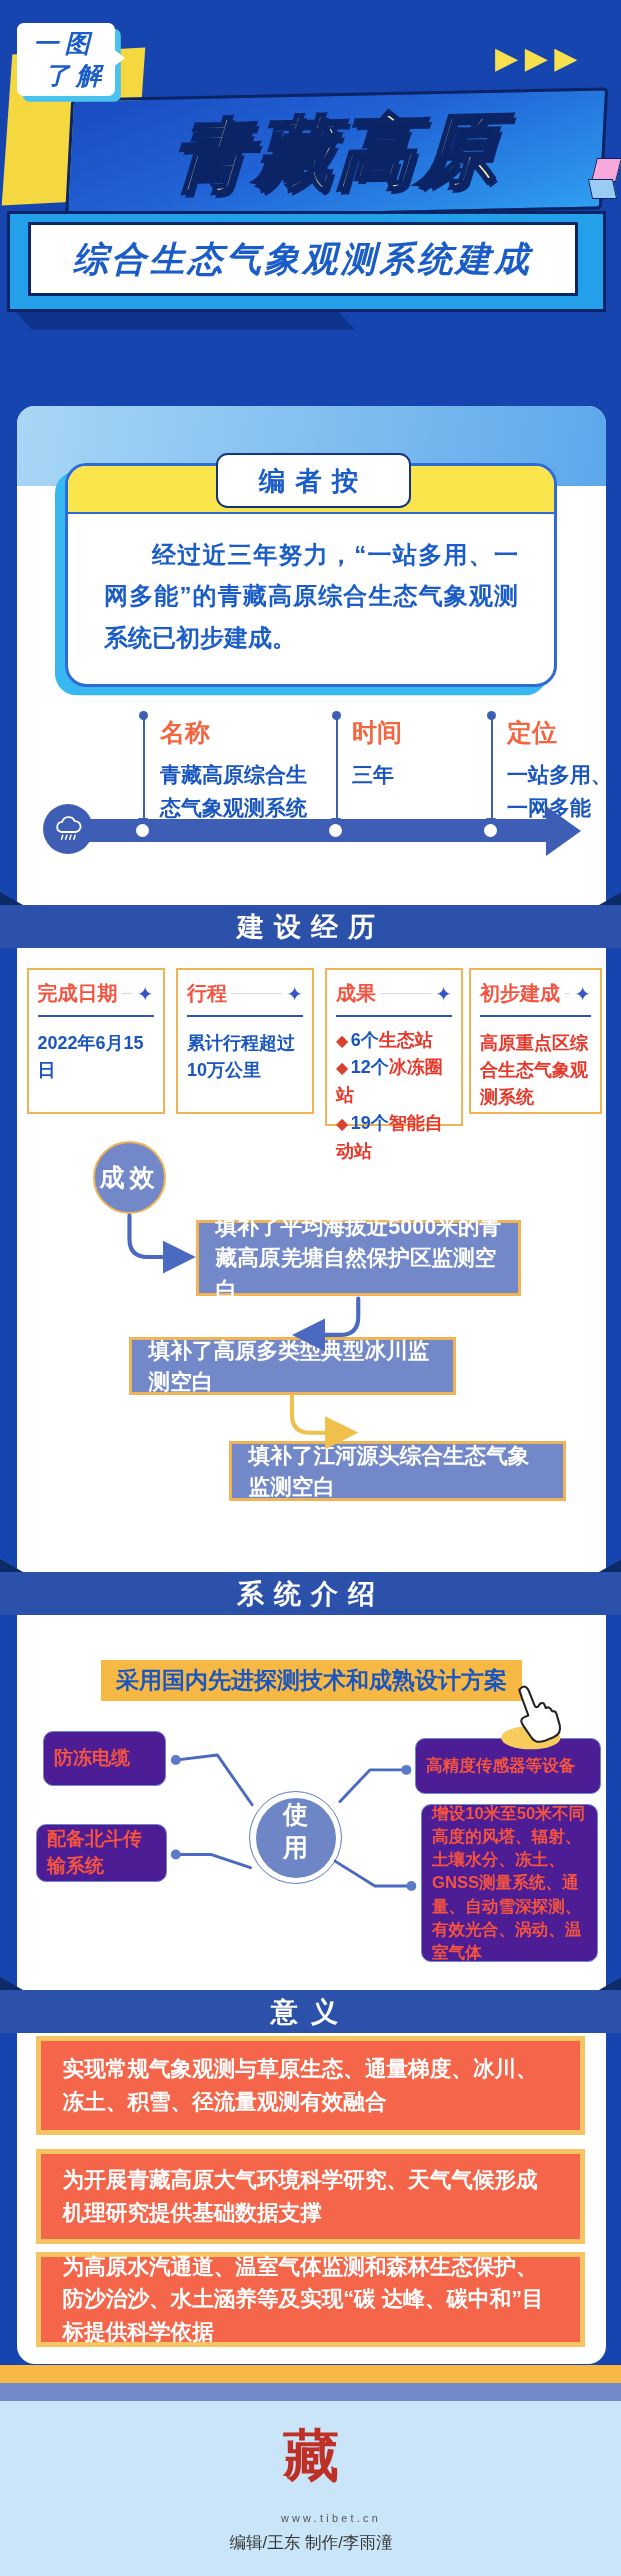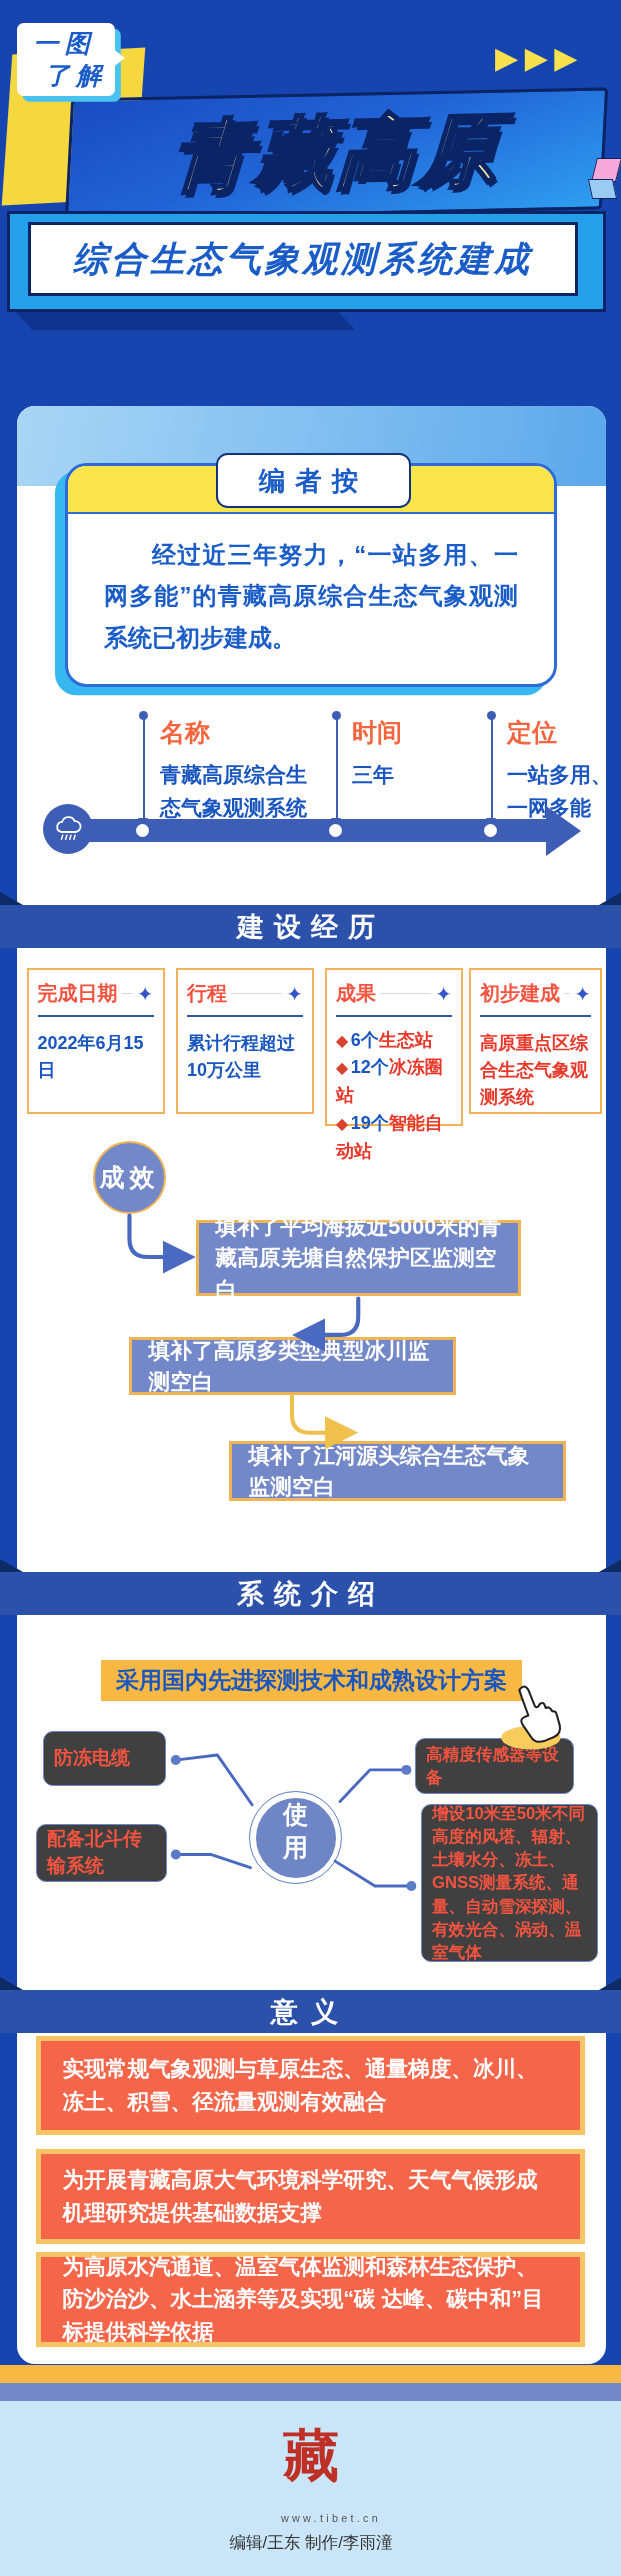--- a/index.html
+++ b/index.html
@@ -74,21 +74,21 @@
 
   
   .eff-circle{left:93px;top:1141px;width:73px;height:73px;border-radius:50%;background:#7388C8;border:2.5px solid #F0B355;
        z-index:2;display:flex;align-items:center;justify-content:center;color:#fff;font-size:25px;font-weight:bold;letter-spacing:5px;box-sizing:border-box;}
   .eff-box{background:#7388C8;border:3.3px solid #F0B355;z-index:2;display:flex;align-items:center;
        color:#fff;font-size:21.6px;font-weight:bold;line-height:1.45;padding:8.3px 16.6px;box-sizing:border-box;}
 
   
   .highlight{left:101px;top:1660px;width:421px;height:41px;background:#F7B844;z-index:2;display:flex;align-items:center;justify-content:center;
        font-size:23px;font-weight:bold;color:#1A56C0;white-space:nowrap;}
-  .node{background:#404040;border:1.7px solid #6A87CC;border-radius:10px;z-index:2;display:flex;align-items:center;
+  .node{background:#4c1d95;border:1.7px solid #6A87CC;border-radius:10px;z-index:2;display:flex;align-items:center;
        font-size:19px;font-weight:bold;color:#F4533F;padding:6.6px 10px;box-sizing:border-box;line-height:1.4;}
   .node.small-font{font-size:16.6px;}
   .center-circle{left:249px;top:1791px;width:93px;height:93px;border-radius:50%;background:#fff;border:1.7px solid #5B7BC8;
        z-index:2;display:flex;align-items:center;justify-content:center;box-sizing:border-box;}
   .center-inner{width:80px;height:80px;border-radius:50%;background:#6E86C6;display:flex;align-items:flex-start;justify-content:center;}
   .center-inner span{display:block;width:1.25em;font-size:25px;font-weight:bold;color:#fff;word-break:break-all;text-align:center;line-height:1.35;}
 
   
   .mbox{left:36px;width:549px;background:#F4654A;border:5.8px solid #F6C463;z-index:2;box-sizing:border-box;
        display:flex;align-items:center;padding:11.6px 21.6px;color:#fff;font-size:21.6px;font-weight:bold;line-height:1.5;}
@@ -233,21 +233,21 @@
 
   <div class="abs band" style="top:1572px;">系统介绍</div>
 
   <div class="abs highlight">采用国内先进探测技术和成熟设计方案</div>
   <svg class="abs overlay" style="left:491px;top:1675px;" width="83" height="76" viewBox="0 0 100 92">
     <ellipse cx="48" cy="76" rx="36" ry="14" fill="#F8CC5C"></ellipse>
     <path d="M34 18 q6 -8 11 0 l8 20 q2 2 4 0 l2 -3 q4 -3 6 2 l1 3 q3 -2 6 1 l2 3 q4 -1 5 3 l4 14 q2 10 -7 14 l-12 5 q-10 3 -15 -4 l-11 -16 q-4 -6 2 -9 l5 -2 -8 -22 q-2 -6 -3 -9 z" fill="#fff" stroke="#222" stroke-width="2.5" stroke-linejoin="round"></path>
   </svg>
 
   <div class="abs node" style="left:43px;top:1731px;width:123px;height:55px;">防冻电缆</div>
-  <div class="abs node small-font" style="left:415px;top:1738px;width:159px;height:56px;">高精度传感器等设备</div>
+  <div class="abs node small-font" style="left:415px;top:1738px;width:186px;height:56px;">高精度传感器等设备</div>
   <div class="abs node" style="left:36px;top:1824px;width:131px;height:58px;">配备北斗传输系统</div>
   <div class="abs node small-font" style="left:421px;top:1804px;width:177px;height:158px;">增设10米至50米不同高度的风塔、辐射、土壤水分、冻土、GNSS测量系统、通量、自动雪深探测、有效光合、涡动、温室气体</div>
   <div class="abs center-circle">
     <div class="center-inner">
         <span>使用</span>
       </div>
   </div>
 
   <svg class="abs overlay" style="left:0;top:1725px;" width="622" height="249" viewBox="0 0 750 300">
     <g stroke="#4A69C0" stroke-width="3.5" fill="none" stroke-linecap="round" stroke-linejoin="round">

